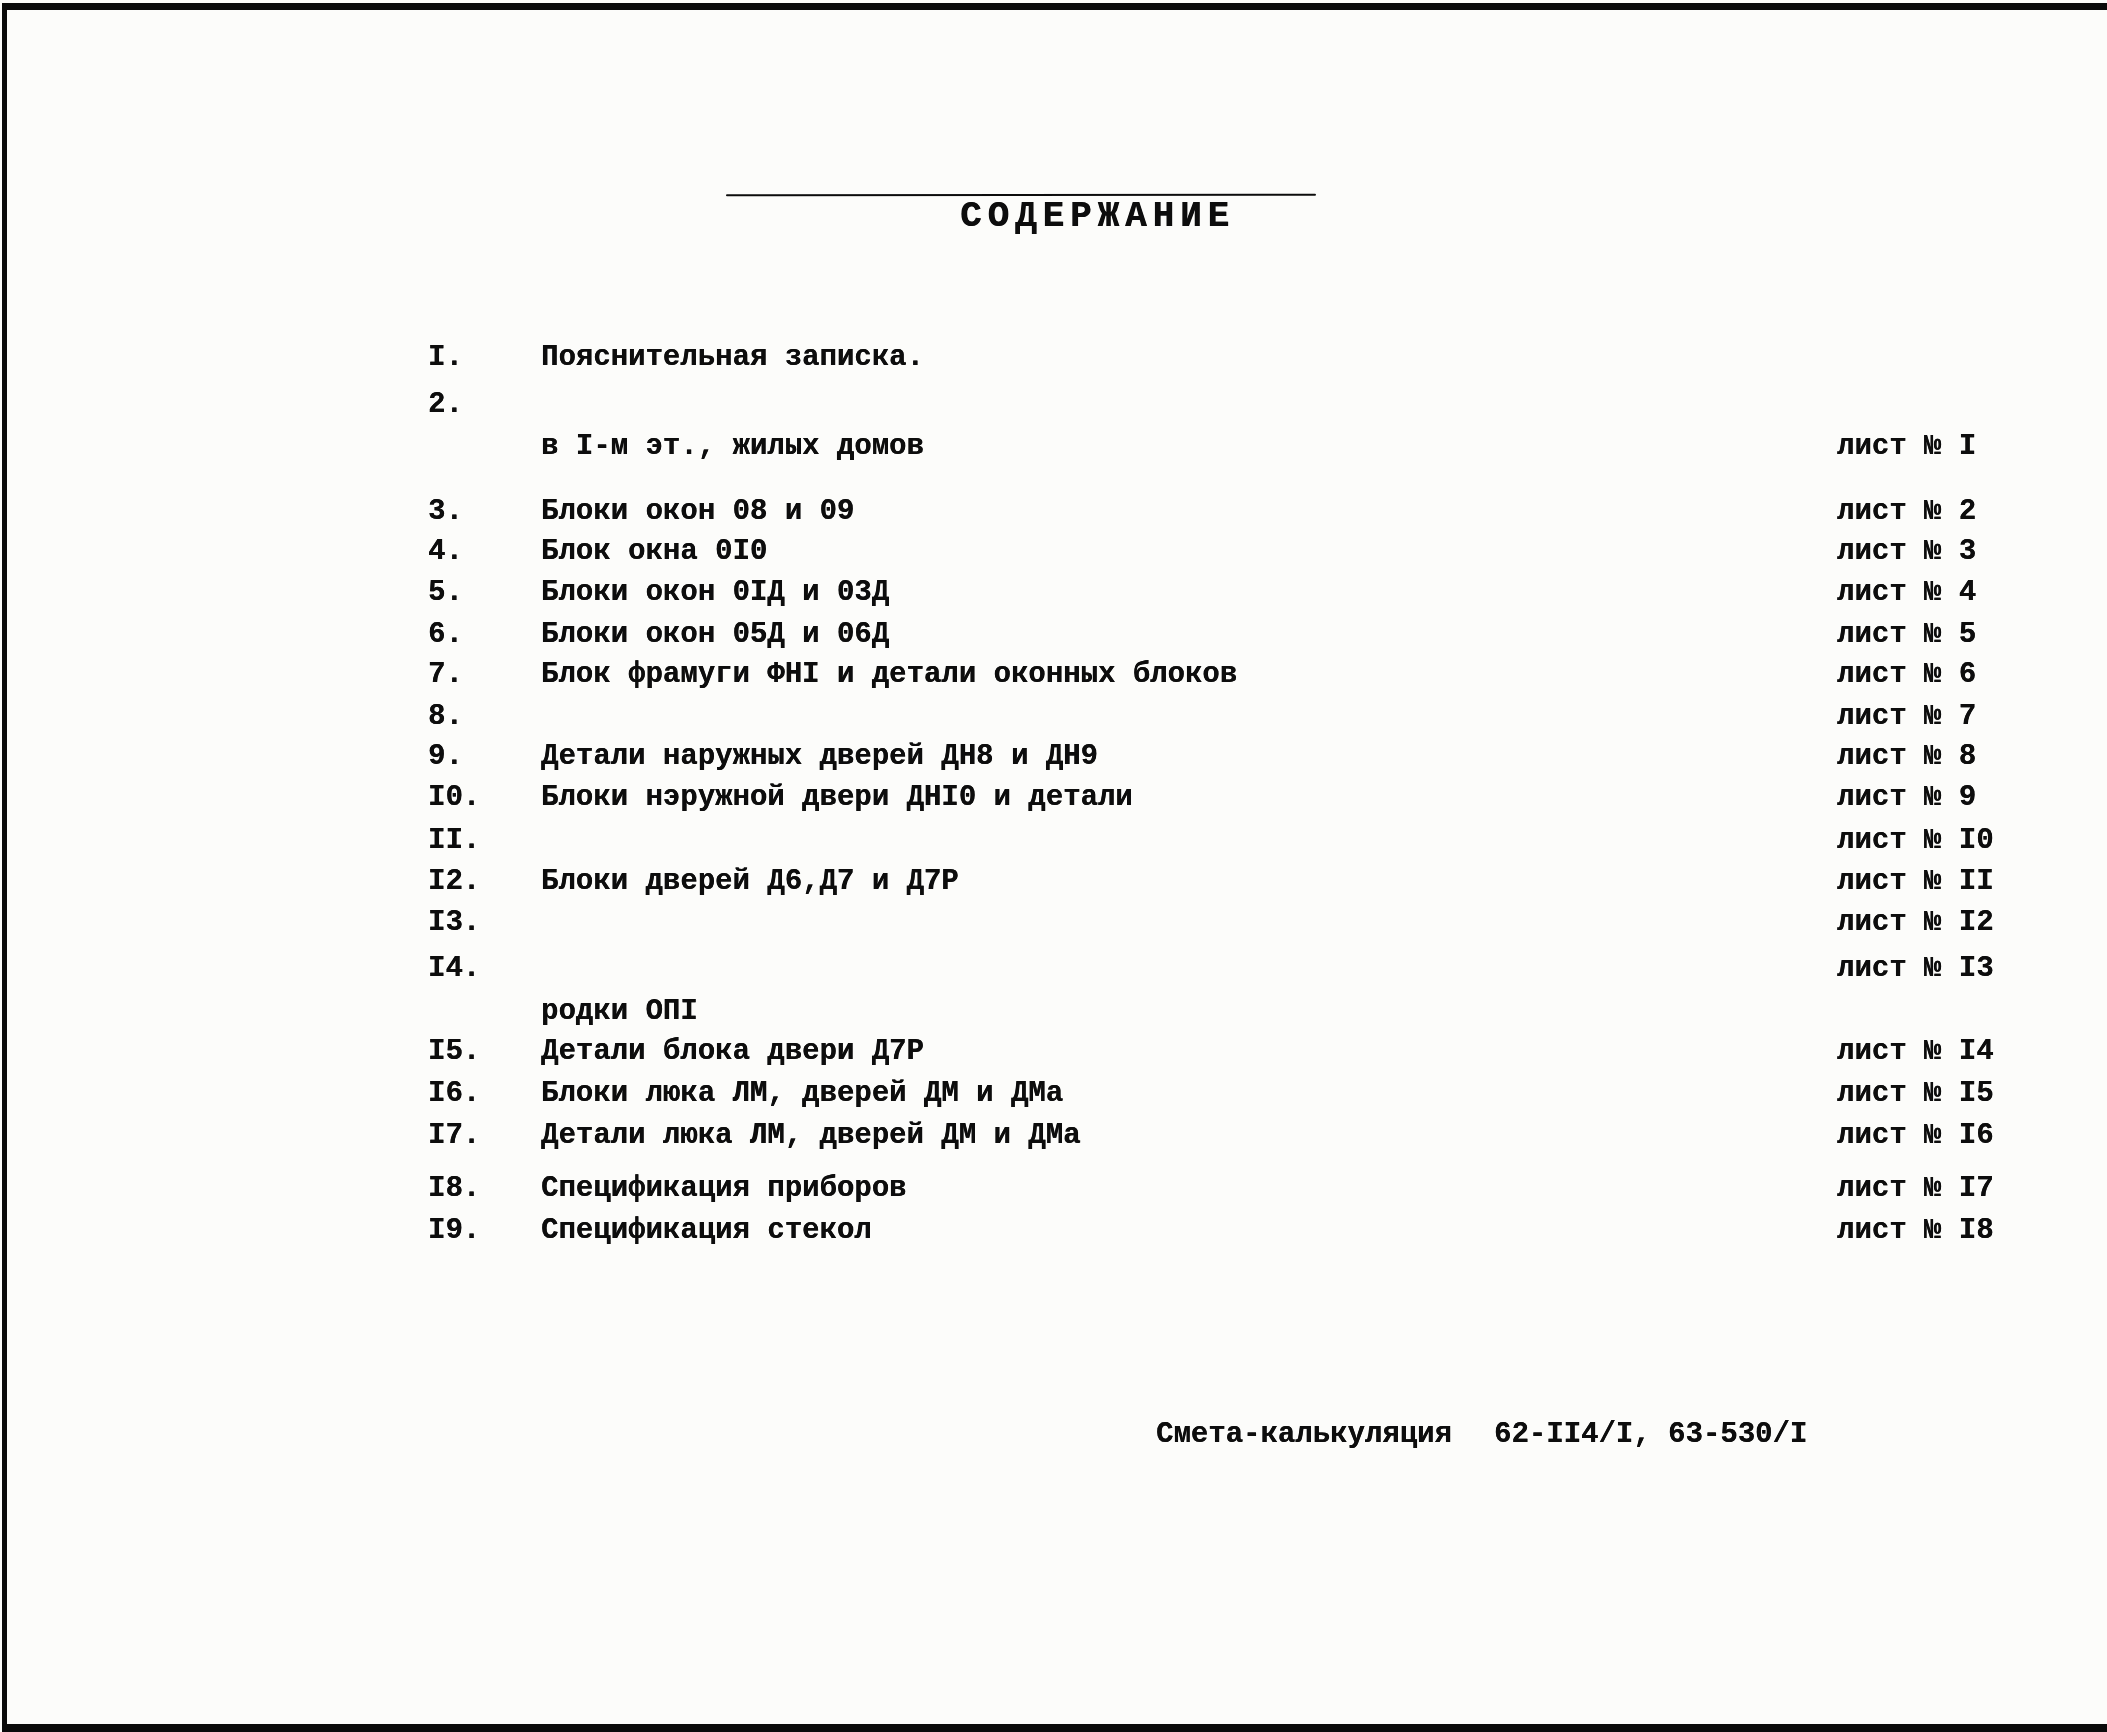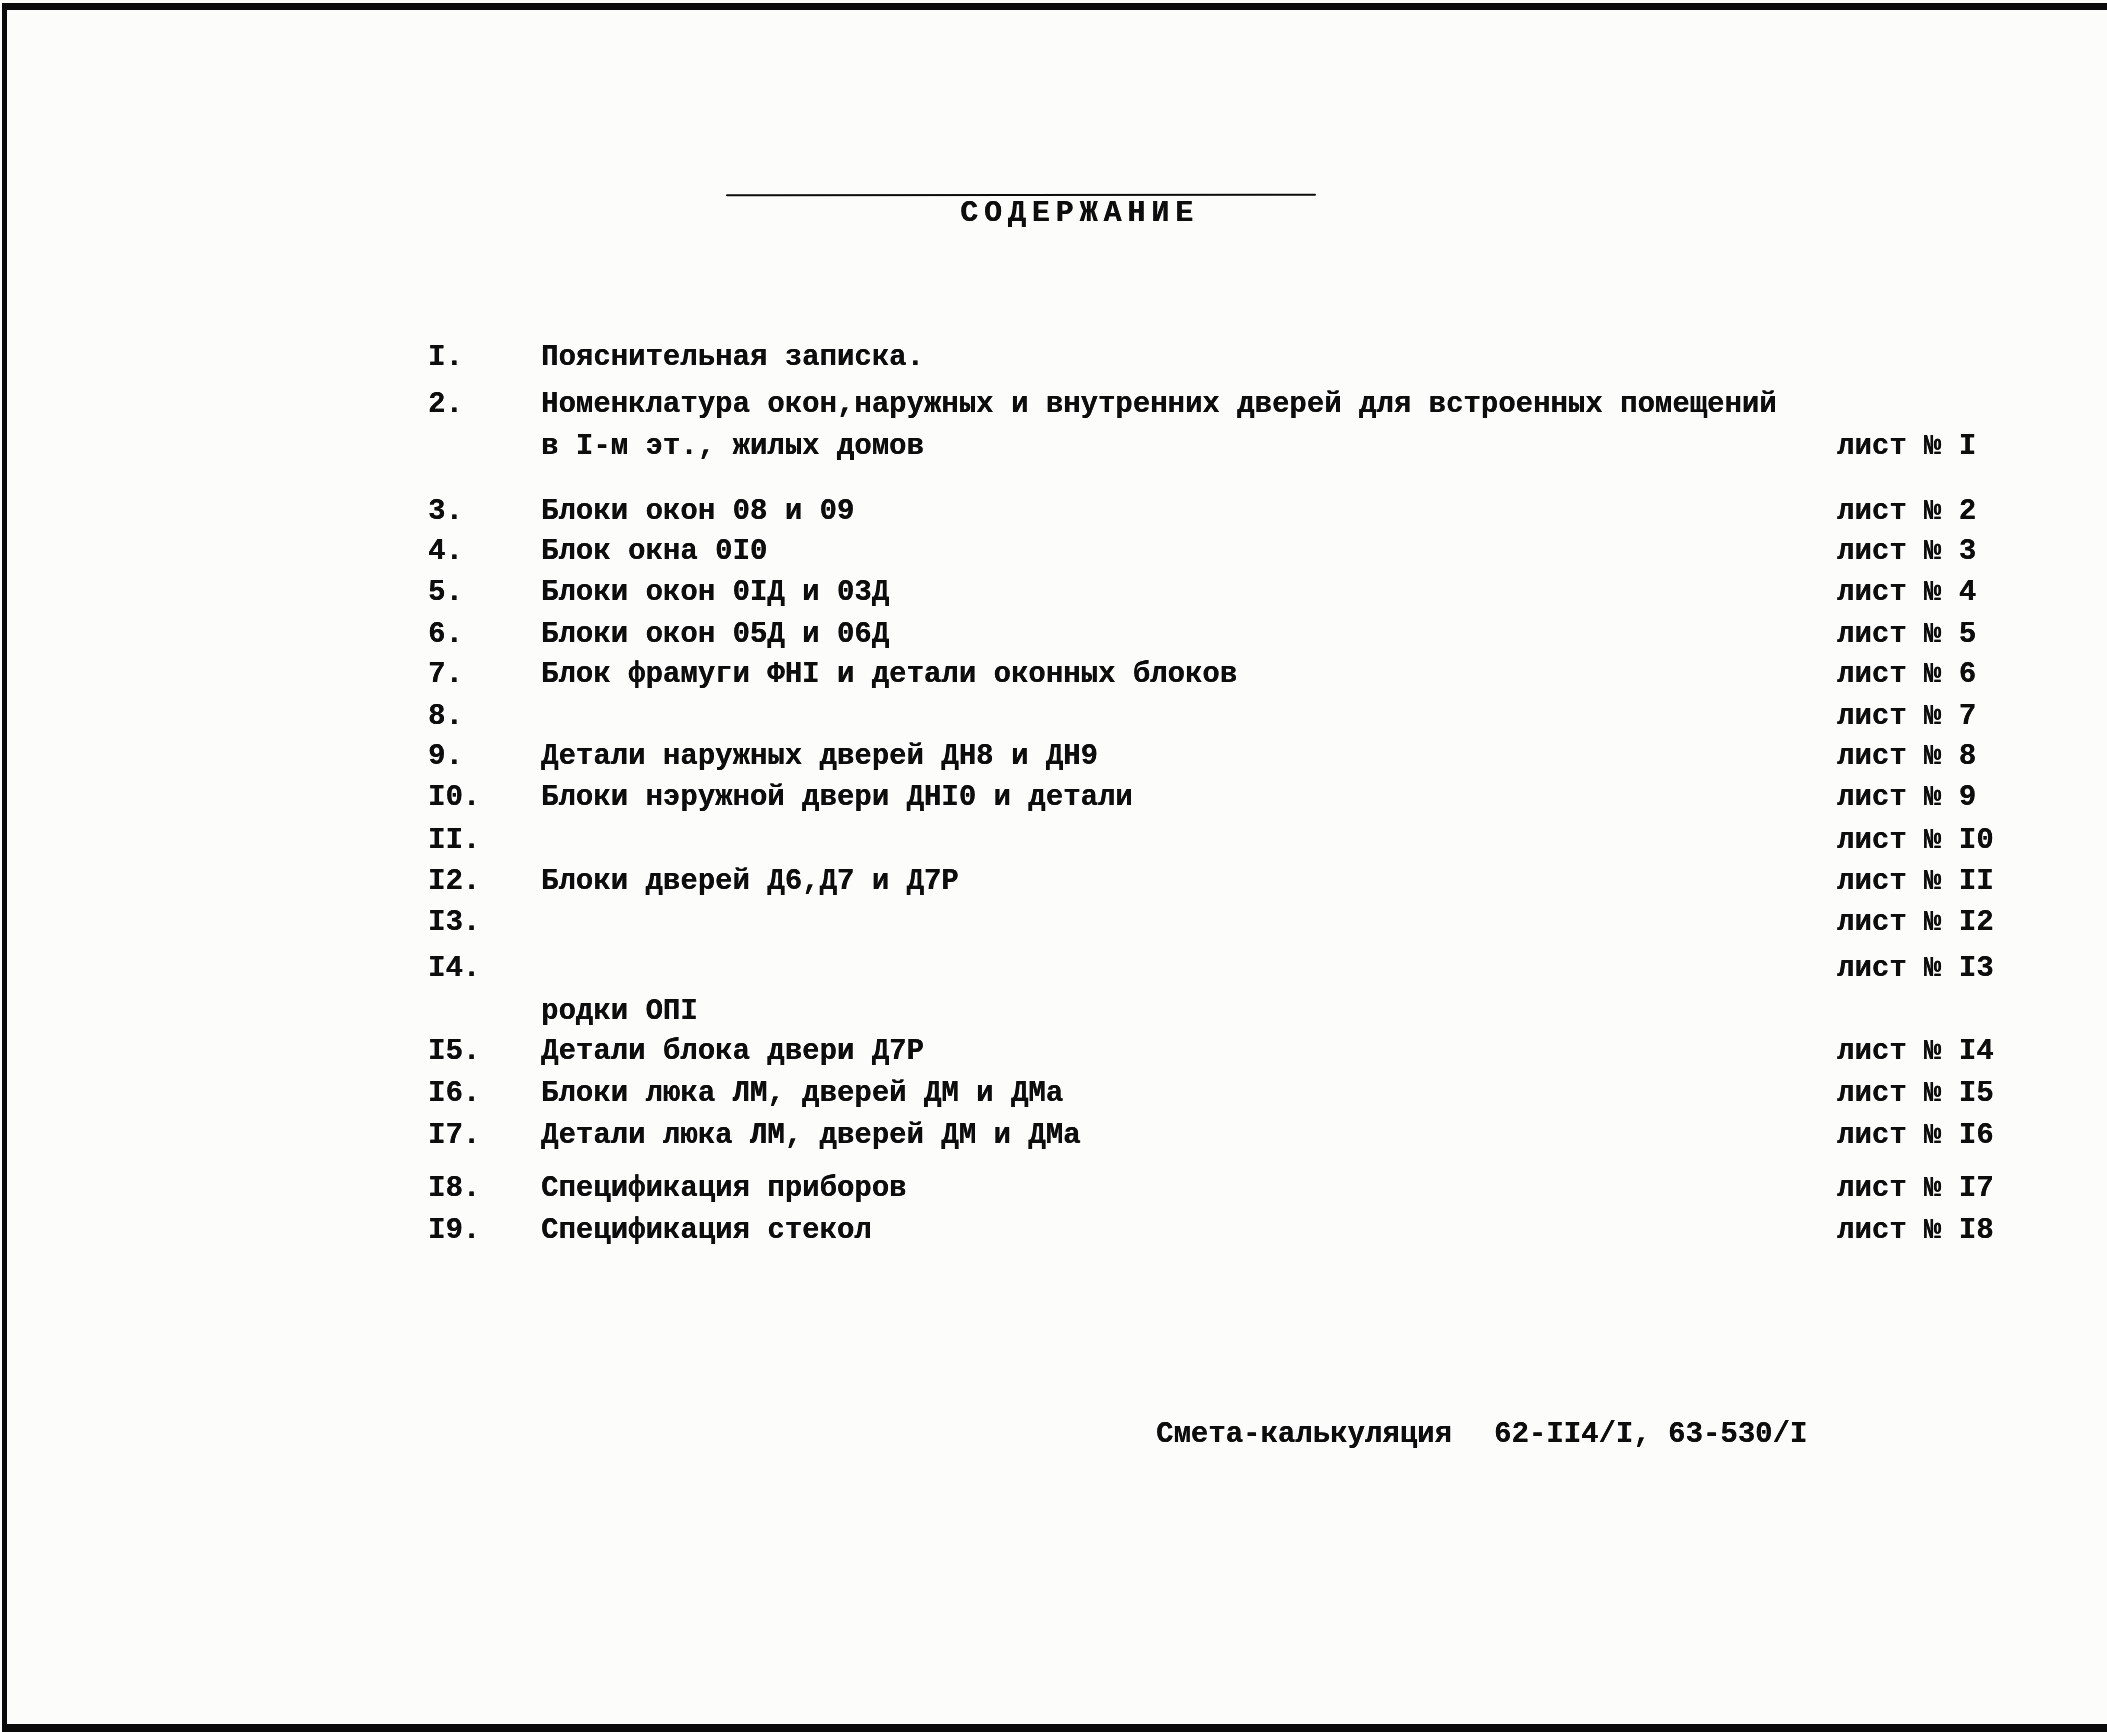--- a/index.html
+++ b/index.html
@@ -28,21 +28,21 @@
     position: absolute;
     left: 726px; top: 194px;
     width: 590px; height: 2.1px;
     background: #0c0c0c;
     transform: rotate(-0.06deg);
     border-radius: 1.3px;
   }
   .doc-title {
     position: absolute;
     left: 960px; top: 195px;
-    font-size: 30px;
+    font-size: 36px;
     font-weight: bold;
     letter-spacing: 5.9px;
     line-height: 1.2;
     white-space: nowrap;
     text-shadow: 0.4px 0 0 currentColor;
   }
   .line {
     position: absolute;
     left: 0; width: 100%;
     height: 35px;
@@ -69,21 +69,20 @@
 
   <div class="doc-title">СОДЕРЖАНИЕ</div>
 
   <div class="line" style="top:341px">
     <span class="num">I.</span>
     <span class="tt">Пояснительная записка.</span>
   </div>
 
   <div class="line" style="top:388px">
     <span class="num">2.</span>
-    <span class="tt">Номенклатура окон,наружных и внутренних дверей для встроенных помещений</span>
   </div>
 
   <div class="line" style="top:430px">
     <span class="tt">в I-м эт., жилых домов</span>
     <span class="sheet">лист № I</span>
   </div>
 
   <div class="line" style="top:495px">
     <span class="num">3.</span>
     <span class="tt">Блоки окон 08 и 09</span>

